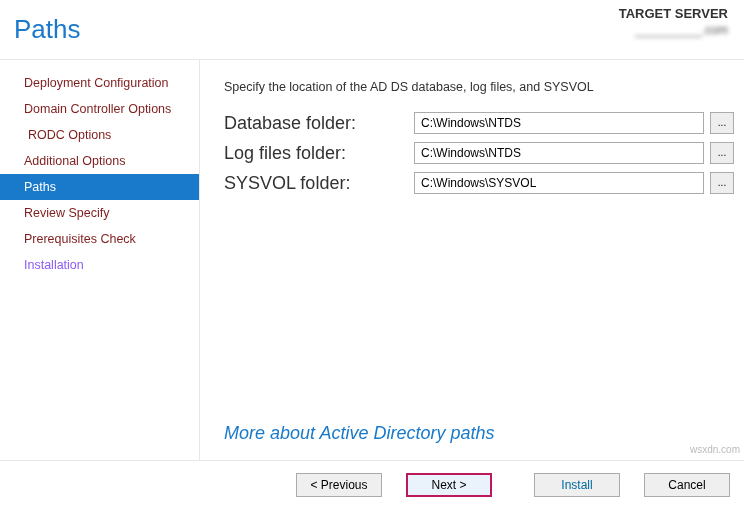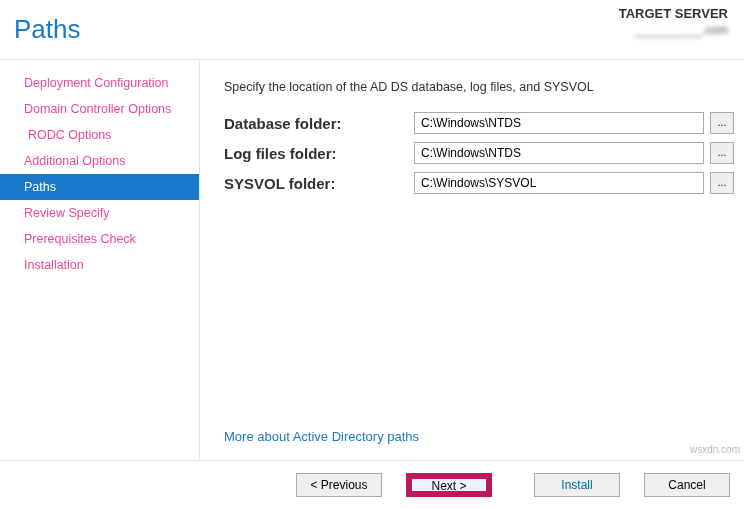--- a/index.html
+++ b/index.html
@@ -39,39 +39,39 @@
       height: 400px;
     }
     .sidebar {
       width: 200px;
       padding-top: 10px;
       border-right: 1px solid #e6e6e6;
     }
     .nav-item {
       padding: 6px 0 6px 24px;
       font-size: 12.5px;
-      color: #ec4899;
+      color: #7f1d1d;
       cursor: pointer;
     }
     .nav-item.indent { padding-left: 28px; }
     .nav-item.selected { background: #1979ca; color: #fff; }
-    .nav-item.disabled { color: #ec4899; cursor: default; }
+    .nav-item.disabled { color: #8b5cf6; cursor: default; }
     .content {
       flex: 1;
       padding: 20px 10px 10px 24px;
       display: flex;
       flex-direction: column;
     }
     .instruction { font-size: 12.5px; margin-bottom: 18px; }
     .form-row {
       display: flex;
       align-items: center;
       margin-bottom: 8px;
     }
-    .form-label { width: 190px; font-size: 15px; font-weight: bold; }
+    .form-label { width: 190px; font-size: 18px; }
     .form-input {
       flex: 1;
       height: 22px;
       border: 1px solid #ababab;
       padding: 2px 6px;
       font-family: inherit;
       font-size: 12px;
       background: #fff;
     }
     .browse-btn {
@@ -81,41 +81,41 @@
       border: 1px solid #ababab;
       background: #eee;
       cursor: pointer;
       font-size: 10px;
       line-height: 1;
       display: flex;
       align-items: center;
       justify-content: center;
     }
     .spacer { flex: 1; }
-    .more-link { color: #1979ca; font-size: 13px; cursor: pointer; padding-bottom: 6px; }
+    .more-link { color: #1979ca; font-size: 18px; cursor: pointer; padding-bottom: 6px; font-style: italic; }
     .footer {
       height: 48px;
       border-top: 1px solid #e6e6e6;
       display: flex;
       align-items: center;
       justify-content: flex-end;
       padding-right: 14px;
       gap: 24px;
       background: #fff;
     }
     .btn {
       min-width: 86px;
       height: 24px;
       border: 1px solid #ababab;
       background: #efefef;
       font-family: inherit;
       font-size: 12px;
       cursor: pointer;
     }
-    .btn.primary { border: 6px solid #be185d; background: #eaf3fb; }
+    .btn.primary { border: 2px solid #be185d; background: #eaf3fb; }
     .btn.disabled { color: #0369a1; cursor: default; }
     .watermark {
       position: absolute;
       right: 4px;
       bottom: 54px;
       font-size: 10px;
       color: #bbb;
     }
   </style>
 </head>

